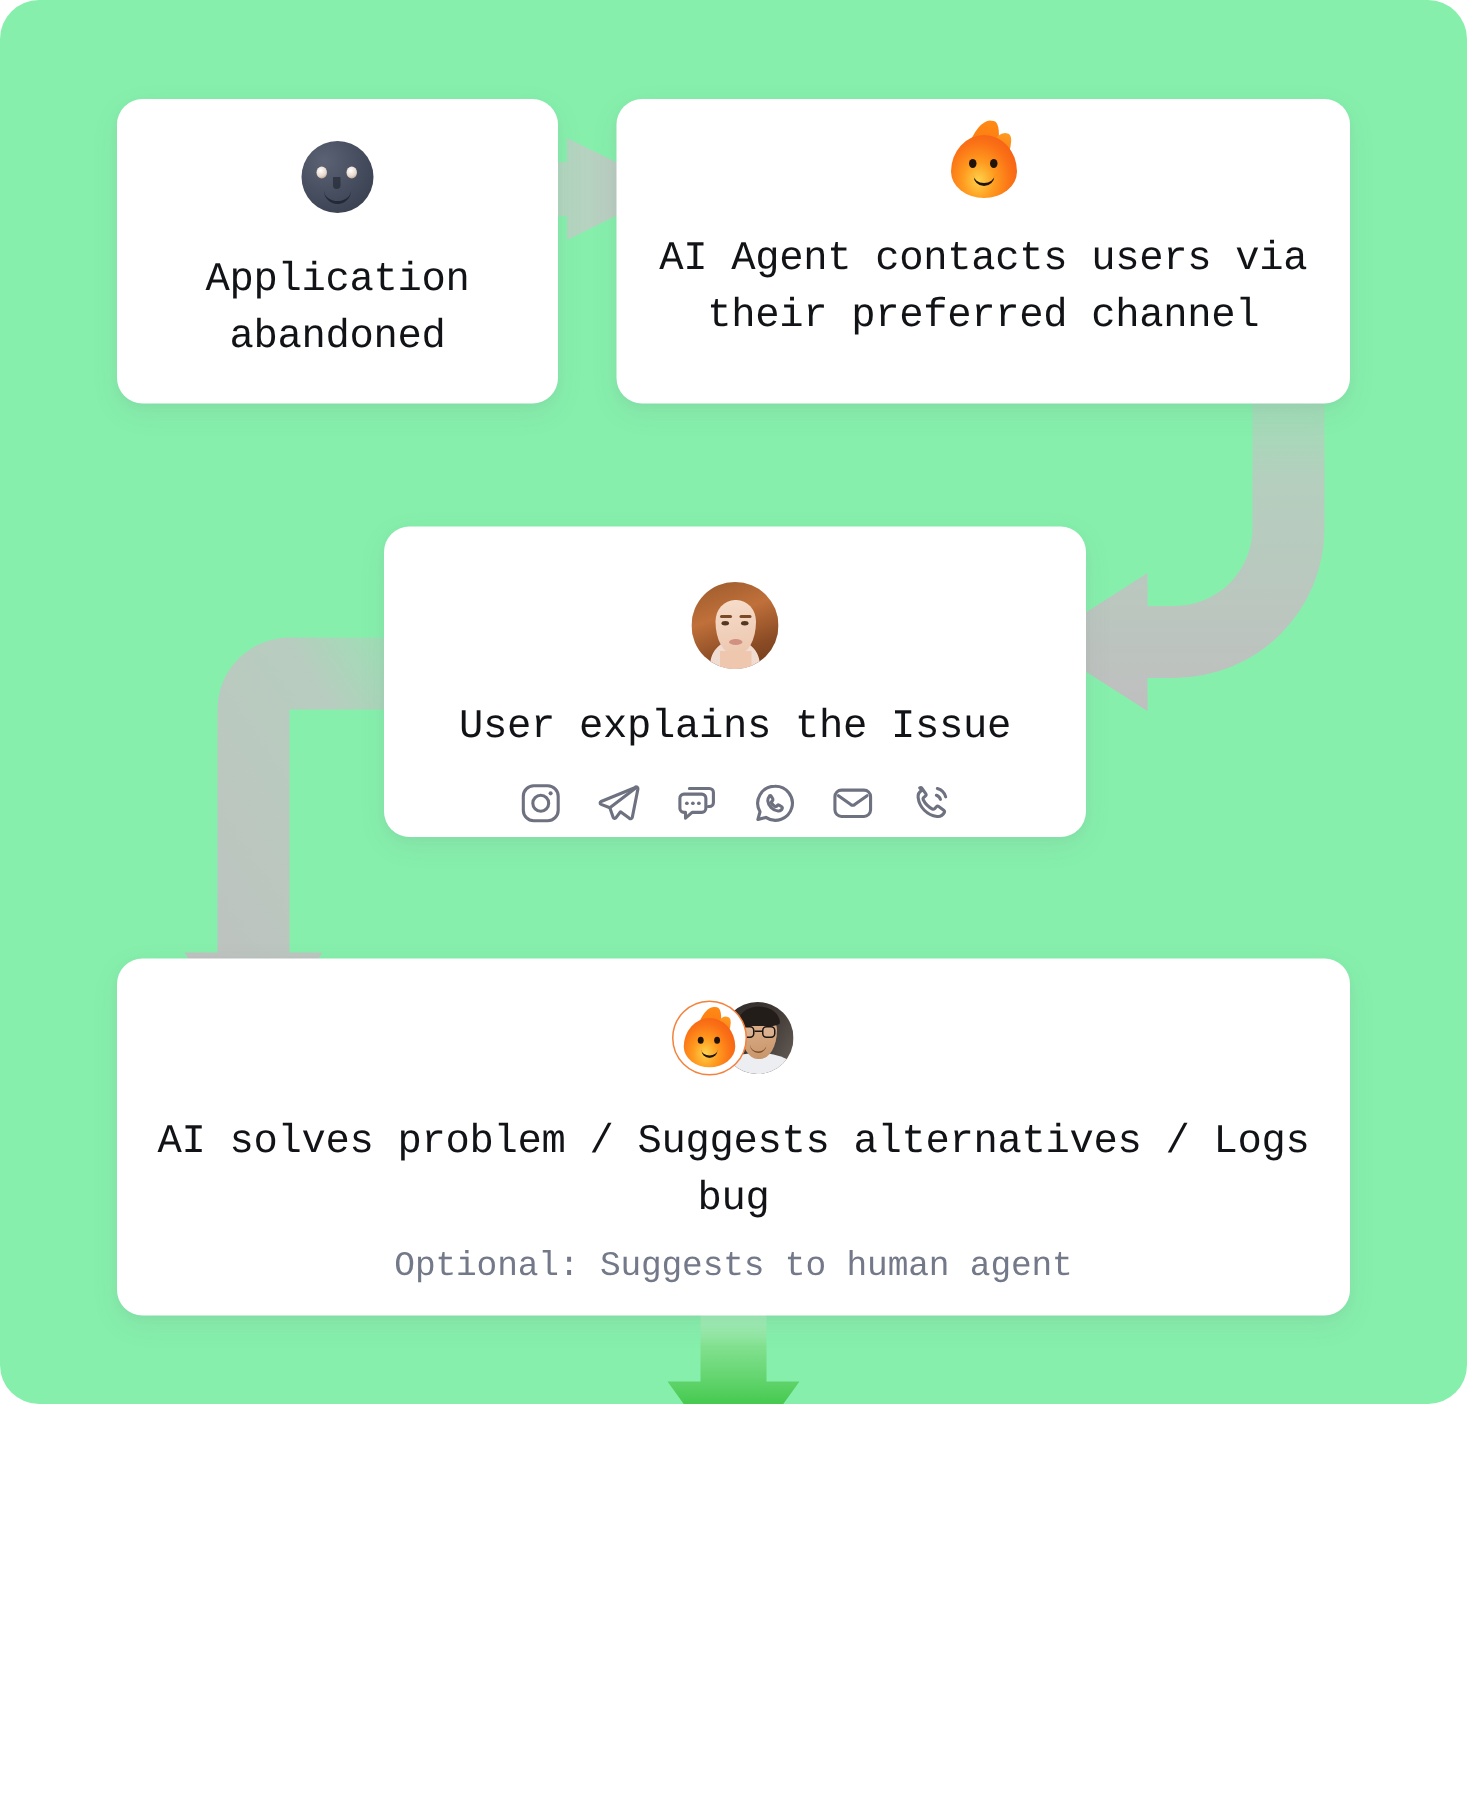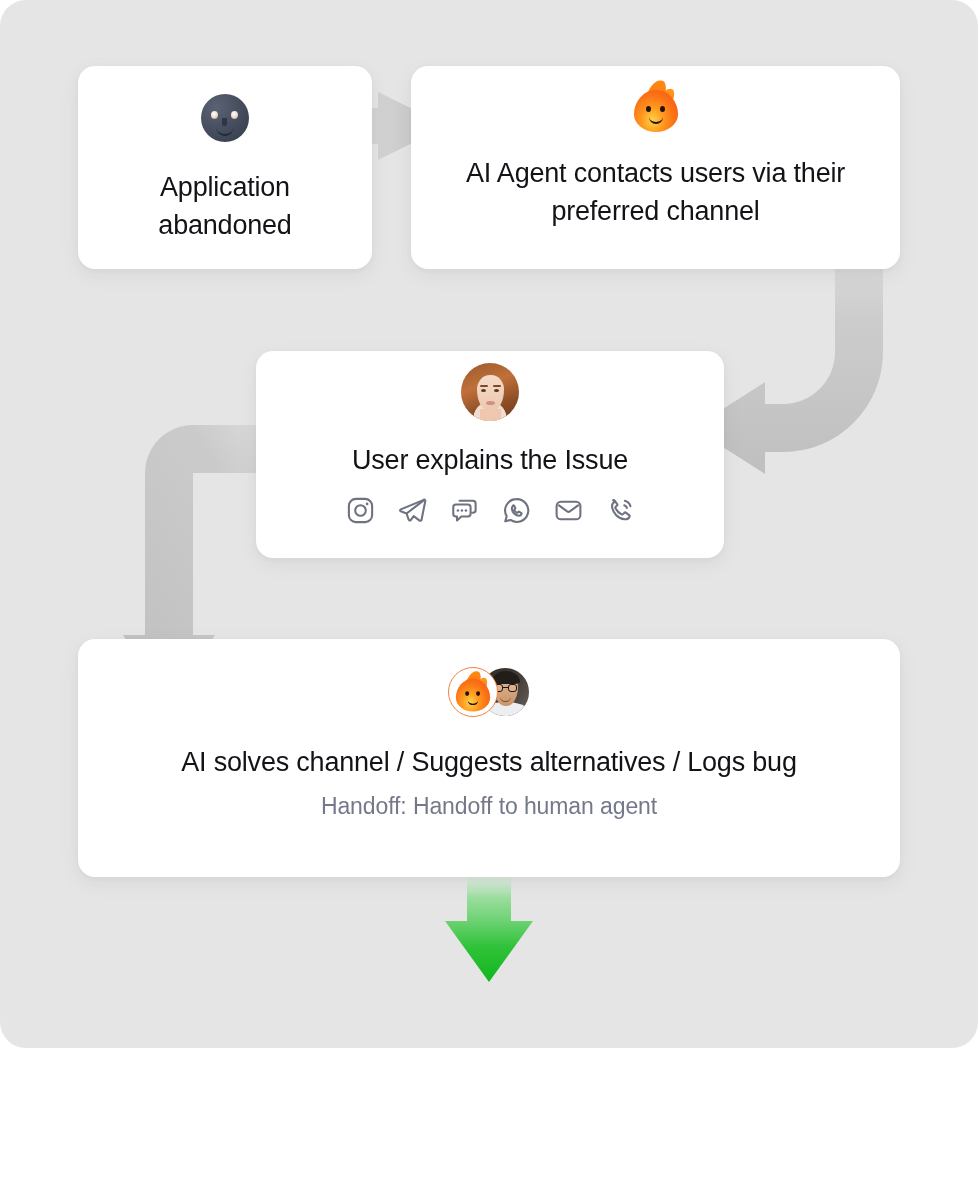--- a/index.html
+++ b/index.html
@@ -10,25 +10,26 @@
   body {
     width: 978px;
     height: 1200px;
     font-family: "Liberation Sans", sans-serif;
     -webkit-font-smoothing: antialiased;
   }
 
   #flow-canvas {
     position: relative;
     width: 978px;
-    height: 1048px;
-    background: #e5e5e5;
+    height: 936px;
+    background: #86efac;
     border-radius: 26px;
     overflow: hidden;
     box-sizing: border-box;
+    font-family: Liberation Mono, monospace;
   }
 
   
   #arrow-layer {
     position: absolute;
     inset: 0;
     width: 978px;
     height: 1200px;
     z-index: 1;
   }
@@ -72,21 +73,21 @@
     padding-top: 28px;
   }
   
   #card-ai-contact {
     left: 411px; top: 66px; width: 489px; height: 203px;
     padding-top: 16px;
   }
   
   #card-user-explains {
     left: 256px; top: 351px; width: 468px; height: 207px;
-    padding-top: 12px;
+    padding-top: 37px;
   }
   
   #card-ai-solves {
     left: 78px; top: 639px; width: 822px; height: 238px;
     padding-top: 28px;
   }
   
   #card-completed {
     left: 316px; top: 973px; width: 346px; height: 160px;
     padding-top: 27px;
@@ -457,18 +458,18 @@
           <span class="hair"></span>
           <span class="glasses">
               <i class="l"></i>
               <i class="r"></i>
               <b></b>
             </span>
           <span class="smile"></span>
         </span>
       </span>
     </div>
-    <div class="card-title" style="margin-top:26px;">AI solves channel / Suggests alternatives / Logs bug</div>
-    <div class="card-sub">Handoff: Handoff to human agent</div>
+    <div class="card-title" style="margin-top:26px;">AI solves problem / Suggests alternatives / Logs bug</div>
+    <div class="card-sub">Optional: Suggests to human agent</div>
   </div>
 
 
 </div>
 
 </body></html>

